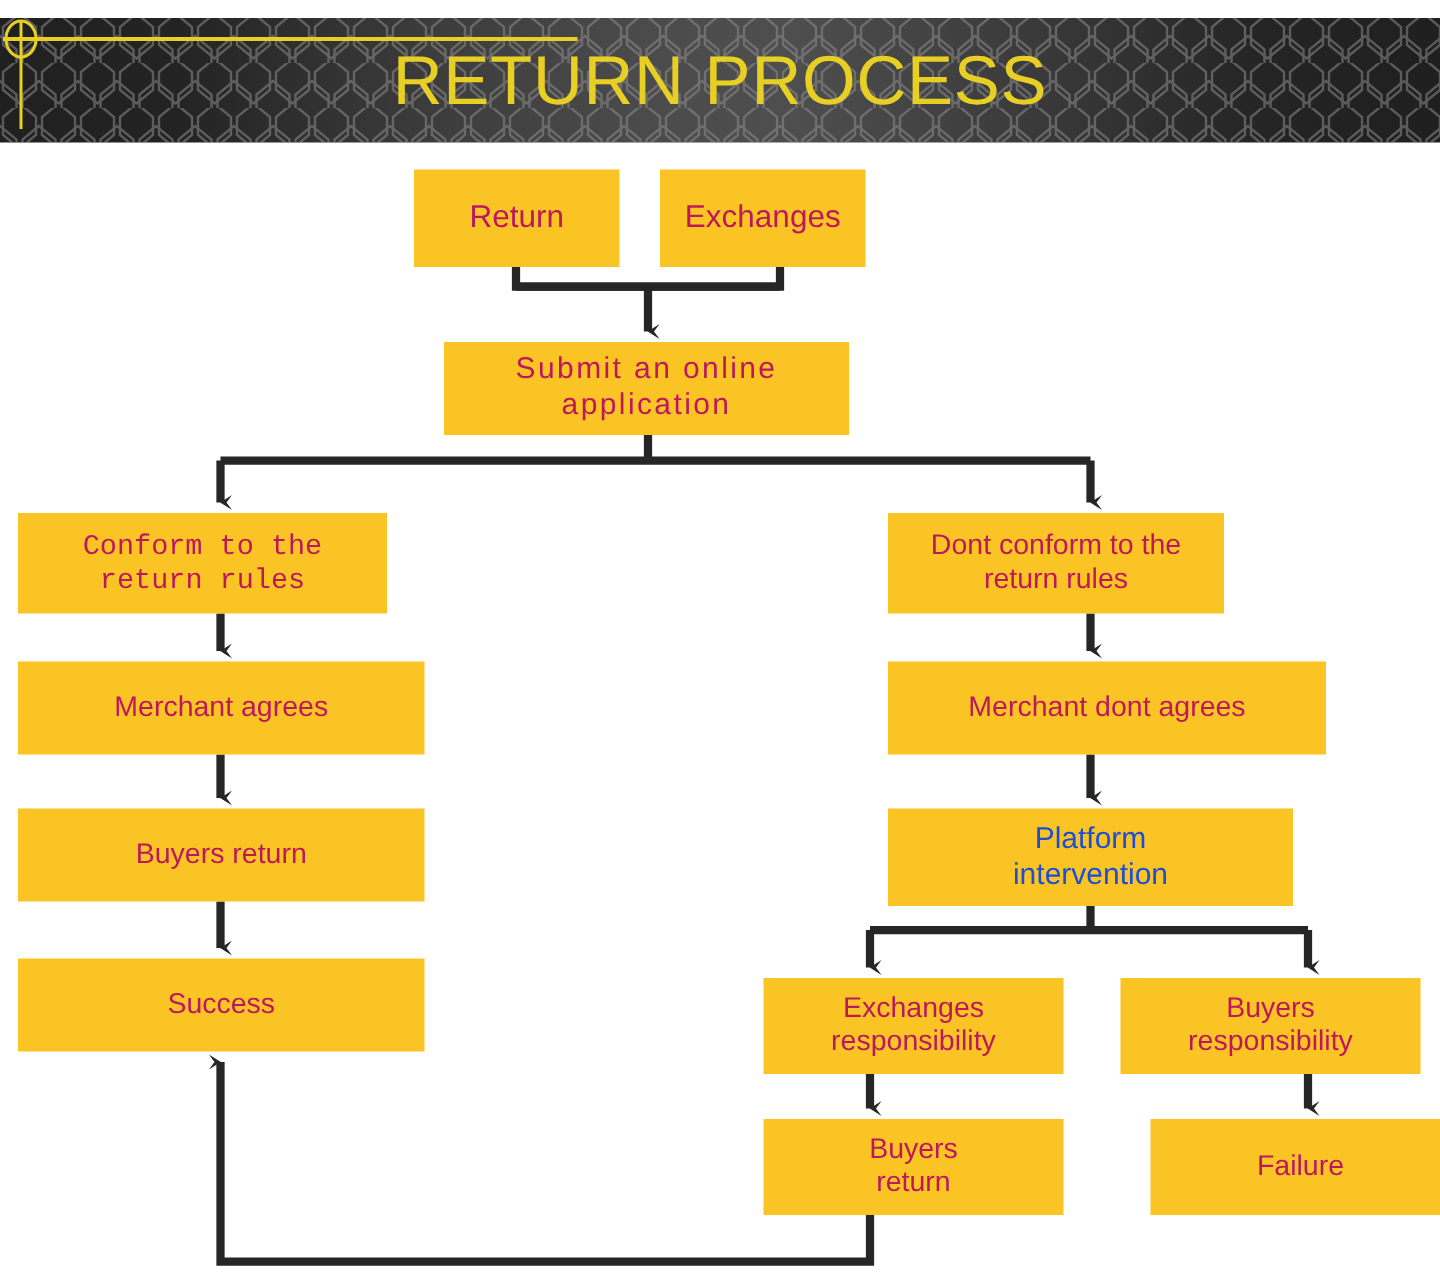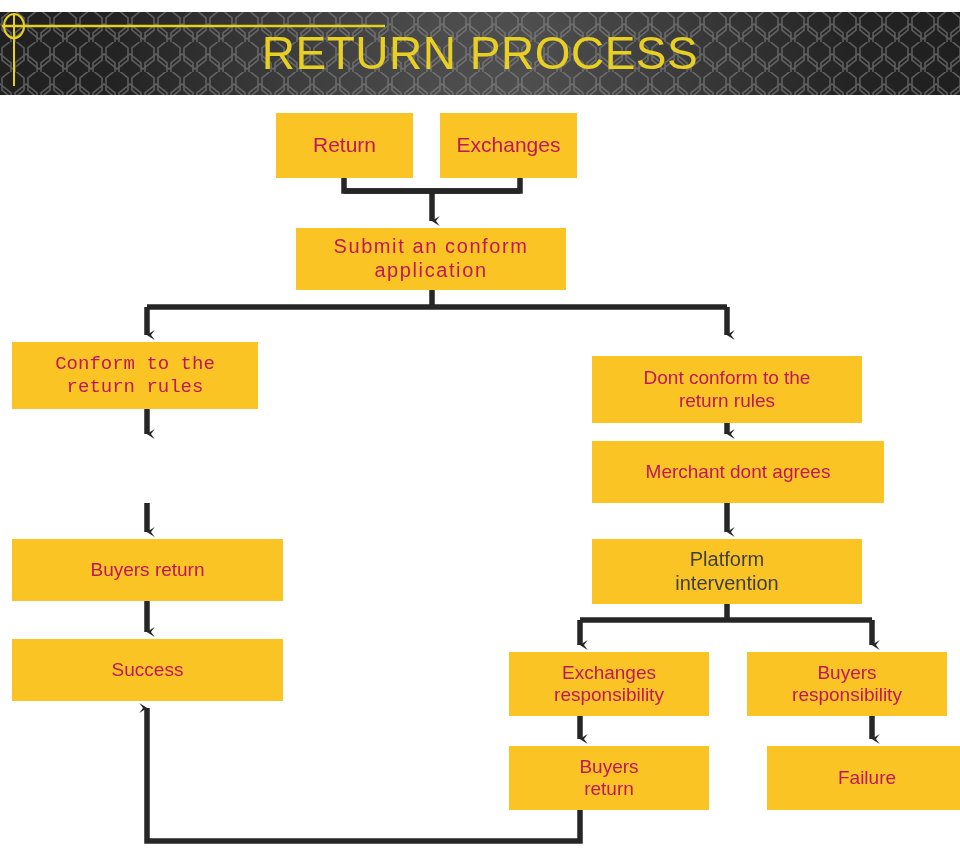--- a/index.html
+++ b/index.html
@@ -85,21 +85,21 @@
     align-items: center;
     justify-content: center;
     text-align: center;
     font-size: 19px;
     line-height: 1.18;
     z-index: 2;
     box-sizing: border-box;
     padding: 2px 6px;
     white-space: pre-line;
   }
-  .node.dark-text { color: #404040; }
+  .node.dark-text { color: #1d4ed8; }
   .node.spaced { letter-spacing: 1.6px; }
 </style>
 </head>
 <body>
 
 <div id="page">
 
   <div id="header">
 
     <svg id="header-mesh" viewBox="0 0 960 83" preserveAspectRatio="none" xmlns="http://www.w3.org/2000/svg">
@@ -158,29 +158,30 @@
       <path d="M872 716 L872 739" marker-end="url(#arrow-down)"></path>
 
       <path d="M580 810 L580 841 L147 841 L147 708" marker-end="url(#arrow-up)"></path>
     </g>
   </svg>
 
   <div class="node" style="left:276px; top:113px; width:137px; height:65px; font-size:21px;">Return</div>
 
   <div class="node" style="left:440px; top:113px; width:137px; height:65px; font-size:21px;">Exchanges</div>
 
-  <div class="node spaced" style="left:296px; top:228px; width:270px; height:62px; font-size:20px;">Submit an conform
+  <div class="node spaced" style="left:296px; top:228px; width:270px; height:62px; font-size:20px;">Submit an online
 application</div>
 
   <div class="node" style="left:12px; top:342px; width:246px; height:67px;font-family:Liberation Mono, monospace;">Conform to the
 return rules</div>
 
-  <div class="node" style="left:592px; top:342px; width:270px; height:67px;margin-top:14px;">Dont conform to the
+  <div class="node" style="left:592px; top:342px; width:224px; height:67px;">Dont conform to the
 return rules</div>
 
+  <div class="node" style="left:12px; top:441px; width:271px; height:62px;">Merchant agrees</div>
 
   <div class="node" style="left:592px; top:441px; width:292px; height:62px;">Merchant dont agrees</div>
 
   <div class="node" style="left:12px; top:539px; width:271px; height:62px;">Buyers return</div>
 
   <div class="node dark-text" style="left:592px; top:539px; width:270px; height:65px; font-size:20px;">Platform
 intervention</div>
 
   <div class="node" style="left:12px; top:639px; width:271px; height:62px;text-align:right;">Success</div>
 

